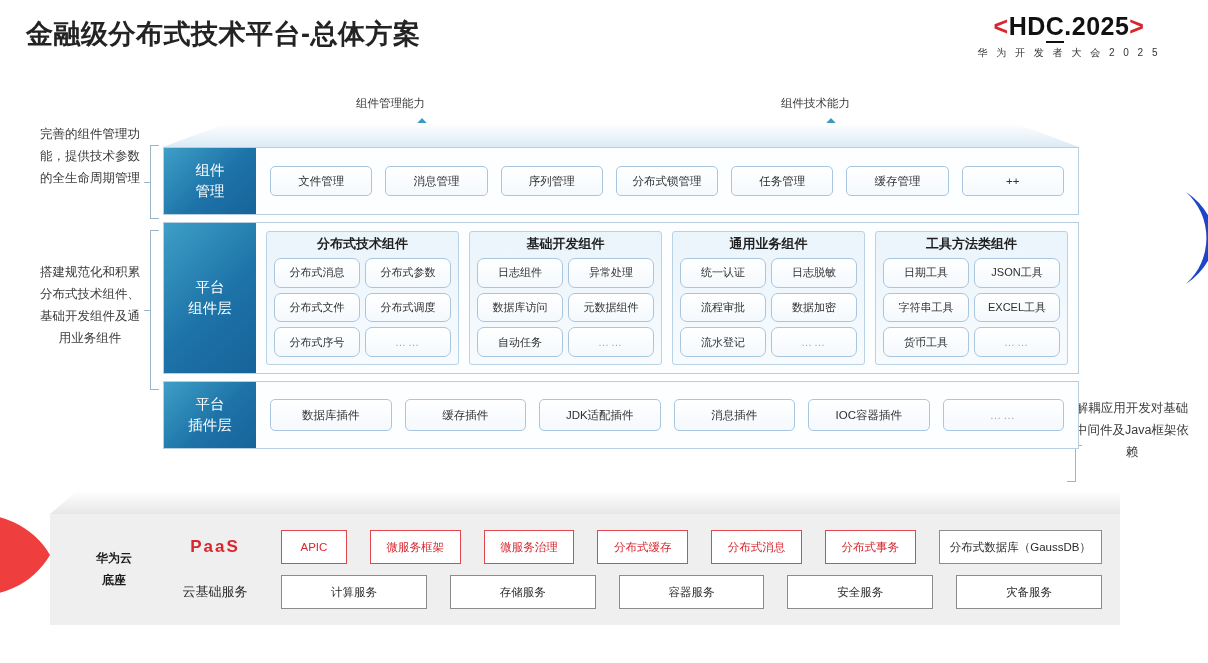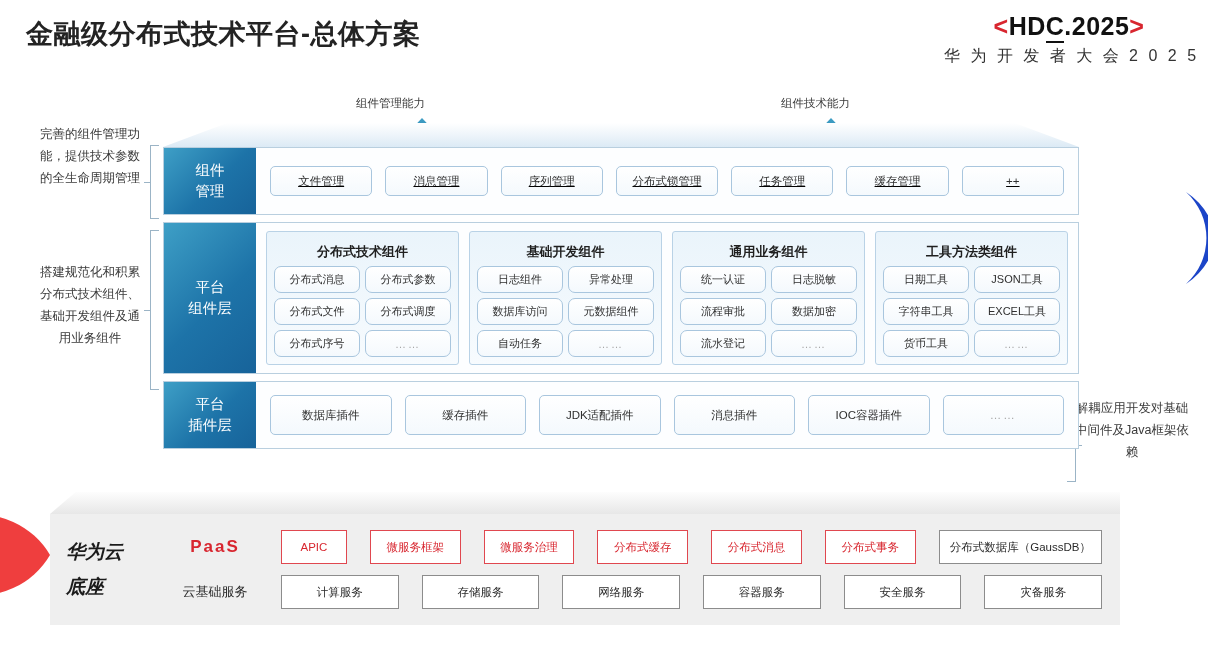--- a/index.html
+++ b/index.html
@@ -21,21 +21,21 @@
     position: absolute; right: 14px; top: 14px;
     text-align: center; width: 250px;
   }
   .hdc-main {
     font-size: 25px; font-weight: bold; color: #111; white-space: nowrap;
     letter-spacing: 0.5px; line-height: 1;
   }
   .hdc-main .brk { color: #d8262f; font-weight: bold; }
   .hdc-main .uline { border-bottom: 2px solid #111; padding-bottom: 1px; }
   .hdc-sub {
-    margin-top: 7px; font-size: 16px; color: #333;
+    margin-top: 7px; font-size: 10px; color: #333;
     letter-spacing: 3px; white-space: nowrap;
   }
 
   
   .arrow-label {
     position: absolute; font-size: 11.5px; color: #3a3a3a; white-space: nowrap;
   }
   .up-arrow { position: absolute; width: 38px; height: 48px; }
 
   
@@ -71,46 +71,46 @@
     border: 1px solid #a9c6de; border-radius: 5px;
     background: linear-gradient(180deg, #ffffff 0%, #f4f9fd 100%);
     font-size: 11.5px; color: #2f2f2f;
     display: flex; align-items: center; justify-content: center;
     text-align: center; white-space: nowrap;
   }
   .dots { color: #a7a7a7; letter-spacing: 2px; }
 
   
   .r1 { height: 68px; }
-  .r1 .row-body { padding: 0 14px; gap: 13px; text-decoration: underline; }
+  .r1 .row-body { padding: 0 14px; gap: 13px; }
   .r1 .pill { height: 30px; flex: 1; }
 
   
   .r2 { height: 152px; }
   .r2 .row-label { font-size: 14.5px; }
   .r2 .row-body { padding: 8px 10px; gap: 10px; align-items: stretch; }
   .group {
     flex: 1; border: 1px solid #b9d2e6; border-radius: 3px;
     background: linear-gradient(180deg, #eaf4fb 0%, #f7fbfe 100%);
-    padding: 9px 7px 7px; display: flex; flex-direction: column;
+    padding: 1px 7px 7px; display: flex; flex-direction: column;
   }
   .group-title {
     text-align: center; font-size: 13px; font-weight: bold;
     color: #1f1f1f; padding: 2px 0 5px;
   }
   .group-grid {
     flex: 1; display: grid; grid-template-columns: 1fr 1fr;
     grid-auto-rows: 1fr; gap: 5px;
   }
   .group-grid .pill { font-size: 11px; border-radius: 7px; }
 
   
   .r3 { height: 68px; }
   .r3 .row-body { padding: 0 14px; gap: 13px; }
-  .r3 .pill { height: 40px; flex: 1; }
+  .r3 .pill { height: 32px; flex: 1; }
 
   
   .side-note {
     position: absolute; width: 112px; font-size: 12.5px;
     color: #3a3a3a; line-height: 1.75; text-align: center;
   }
   .brace { position: absolute; width: 14px; }
   .brace::before, .brace::after { content: ""; position: absolute; }
   .brace-v {
     position: absolute; left: 0; top: 0; bottom: 0; width: 1px; background: #9bb4c6;
@@ -134,22 +134,22 @@
   .base-top {
     height: 22px;
     background: linear-gradient(180deg, #fdfdfd 0%, #e7e7e7 100%);
     clip-path: polygon(2.4% 0, 100% 0, 100% 100%, 0% 100%);
   }
   .base-body {
     background: #efefef; padding: 16px 18px 16px 16px;
     display: flex; align-items: center; gap: 10px;
   }
   .base-left {
-    width: 96px; flex: 0 0 96px; text-align: left;
-    font-size: 19px; font-weight: bold; color: #1b1b1b; line-height: 1.8; font-style: italic;
+    width: 96px; flex: 0 0 96px; text-align: center;
+    font-size: 12px; font-weight: bold; color: #1b1b1b; line-height: 1.8;
   }
   .base-rows { flex: 1; display: flex; flex-direction: column; gap: 11px; }
   .base-row { display: flex; align-items: center; gap: 23px; }
   .base-row-label {
     width: 86px; flex: 0 0 86px; text-align: center; white-space: nowrap;
   }
   .lbl-paas { font-size: 17px; font-weight: bold; color: #d8262f; letter-spacing: 2px; }
   .lbl-cloud { font-size: 13px; color: #2b2b2b; }
   .chip {
     height: 34px; display: flex; align-items: center; justify-content: center;
@@ -331,21 +331,20 @@
           <div class="chip chip-red" style="flex:1">分布式缓存</div>
           <div class="chip chip-red" style="flex:1">分布式消息</div>
           <div class="chip chip-red" style="flex:1">分布式事务</div>
           <div class="chip chip-gray" style="flex:1.82">分布式数据库（GaussDB）</div>
         </div>
 
         <div class="base-row">
           <div class="base-row-label lbl-cloud">云基础服务</div>
           <div class="chip chip-wide" style="flex:1">计算服务</div>
           <div class="chip chip-wide" style="flex:1">存储服务</div>
-          <div class="chip chip-wide" style="flex:1">网络服务</div>
           <div class="chip chip-wide" style="flex:1">容器服务</div>
           <div class="chip chip-wide" style="flex:1">安全服务</div>
           <div class="chip chip-wide" style="flex:1">灾备服务</div>
         </div>
 
       </div>
     </div>
   </div>
 
 </div>

